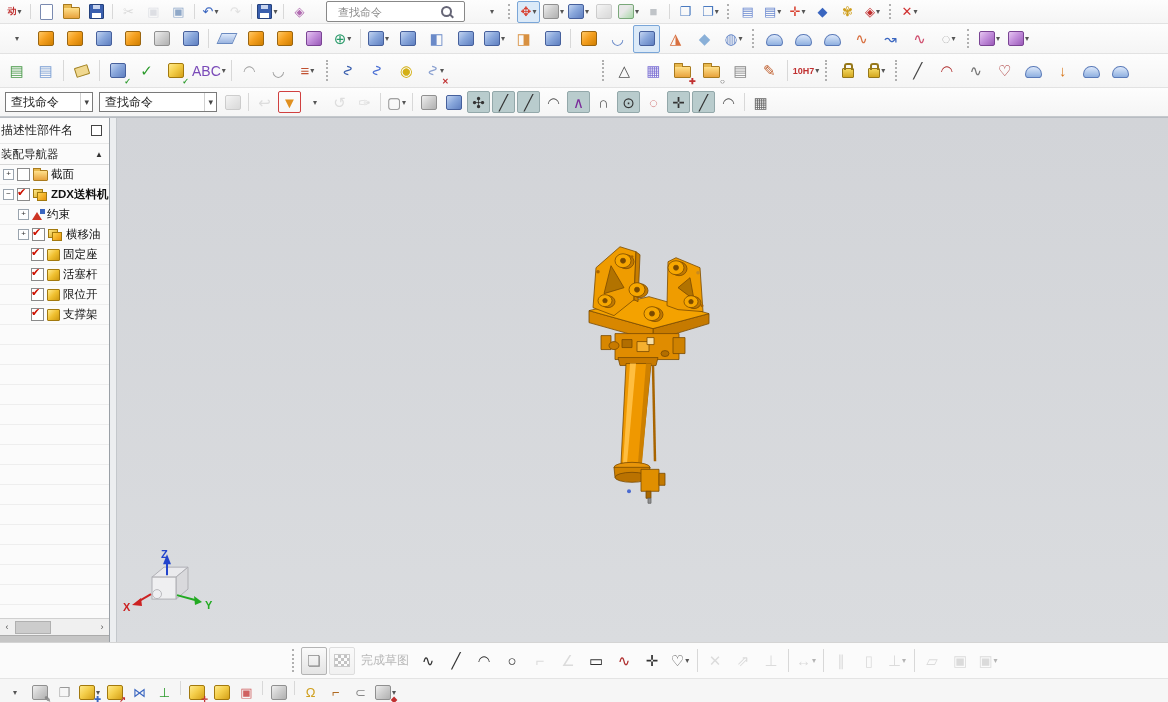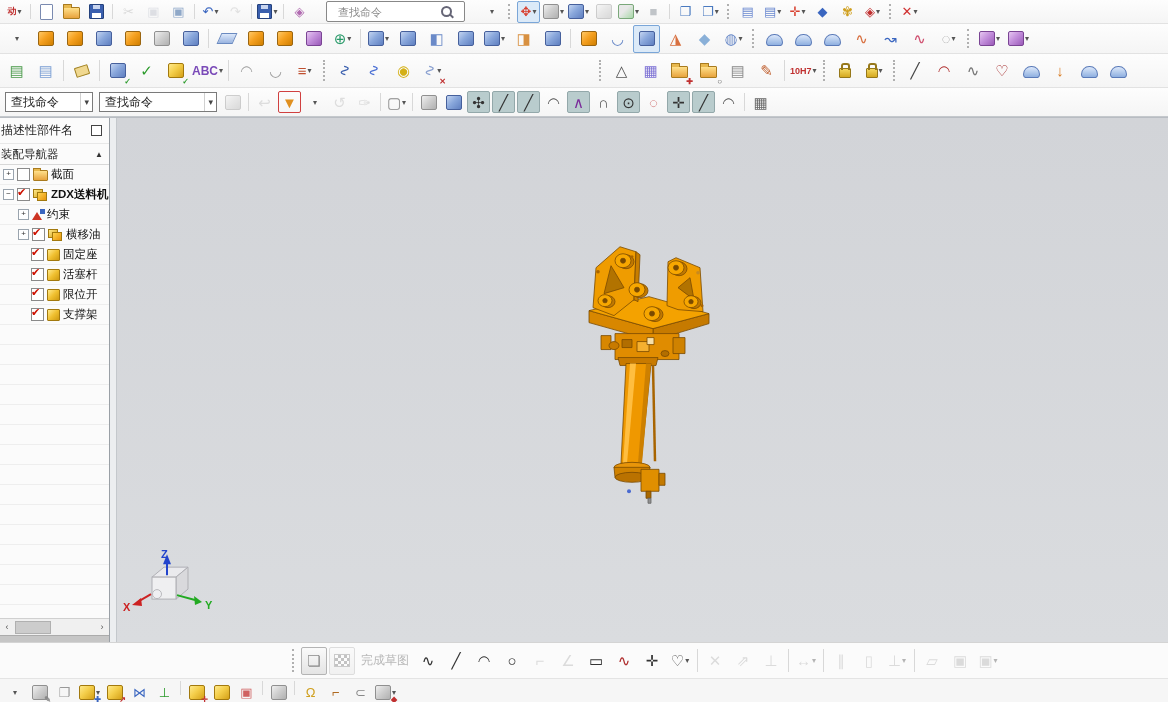--- a/index.html
+++ b/index.html
@@ -9,21 +9,21 @@
   #tb1{height:24px}
   #tb2{height:30px}
   #tb3{height:34px}
   #tb4{height:29px;border-bottom:1px solid #c4c8cc}
   .tbtn{display:inline-flex;align-items:center;justify-content:center;position:relative;height:20px;min-width:21px;margin:0 1px;border:1px solid transparent;border-radius:2px;flex:none}
   #tb2 .tbtn,#tb3 .tbtn{height:26px;min-width:25px}
   #sk .tbtn{height:26px;min-width:24px}
   .glyph{font-size:15px;line-height:1}
   #tb1 .glyph{font-size:13px}
   #tbb .glyph{font-size:13px}
-  .smallg{font-size:12px;font-weight:bold}
+  .smallg{font-size:14px;font-weight:normal}
   .caret{font-size:8px;color:#555;margin-left:1px}
   .sep{width:1px;height:65%;background:#d8d8d8;margin:0 3px;flex:none}
   .dsep{width:2px;height:65%;border-left:2px dotted #b0b0b0;margin:0 4px;flex:none}
   .gap{flex:none}
   .dis{opacity:.42}
   .act{border-color:#7aa6d8;background:#dceaf8}
   .tgl{background:#b9cccd;border-color:#93a8aa}
   .redbox{border-color:#d04040}
   .frame{border:1px solid #b4b4b4;background:linear-gradient(#fafafa,#e4e4e4)}
   .rot{transform:rotate(90deg);display:inline-block}

